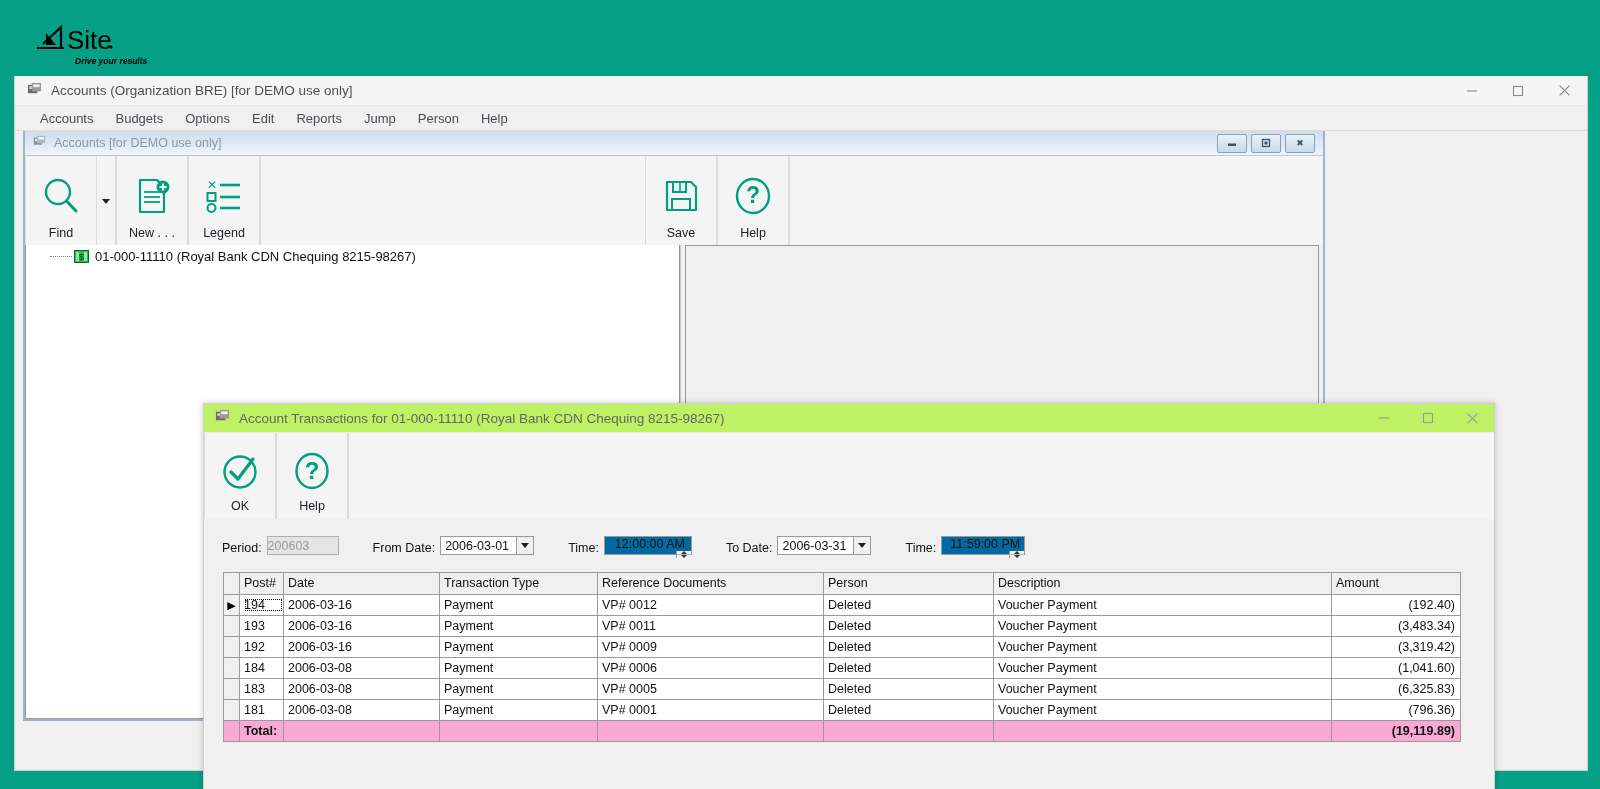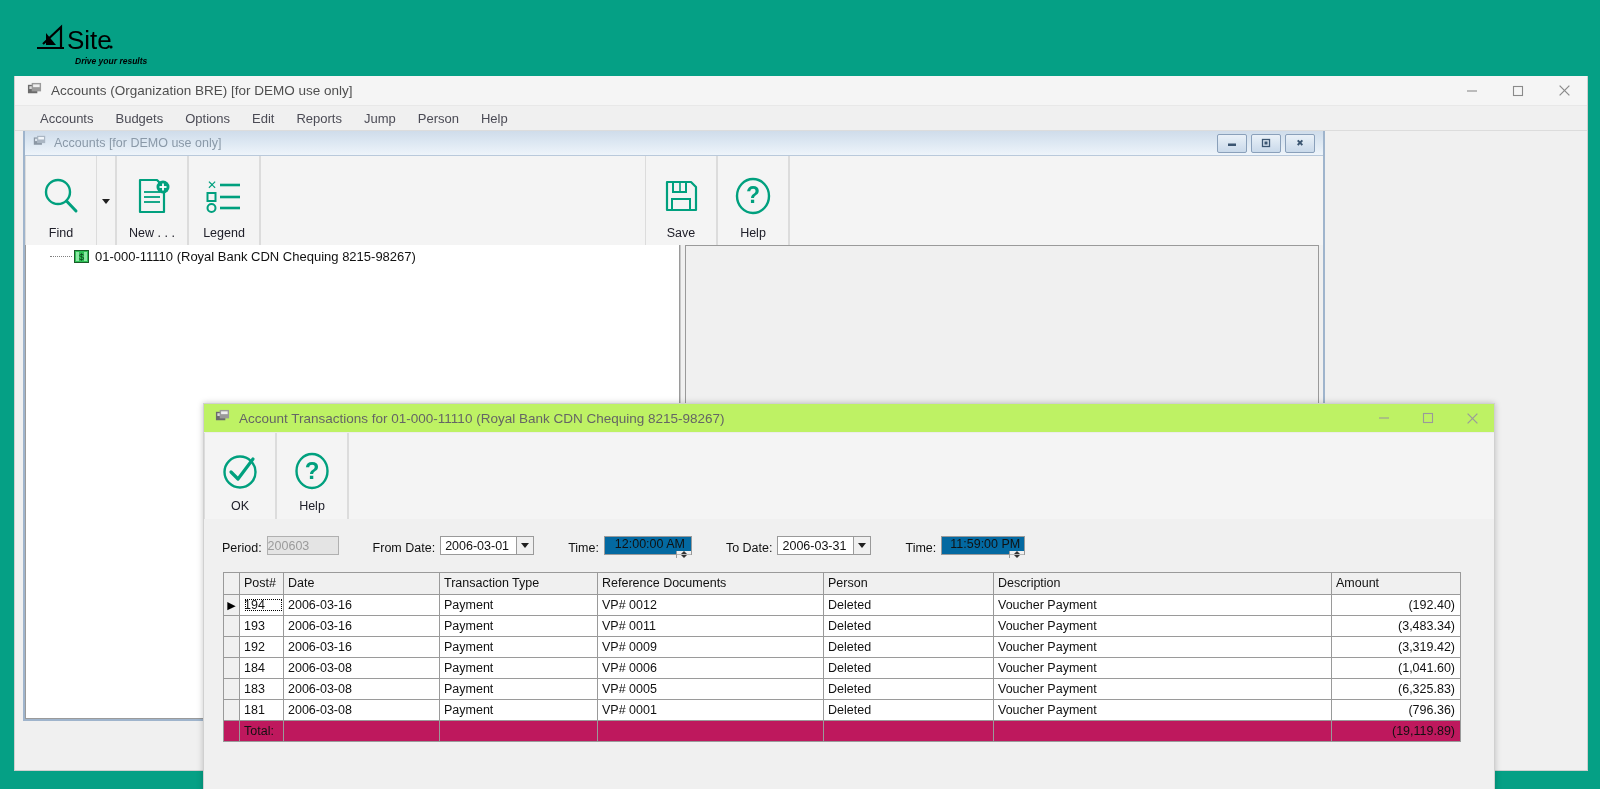--- a/index.html
+++ b/index.html
@@ -168,21 +168,21 @@
   table.grid th.gutter{width:16px;padding:0;border-left:1px solid #9a9a9a;background:#f0f0f0;}
   table.grid td{
     border:1px solid #9a9a9a;border-left:none;border-top:none;
     padding:1px 0 2px 4px;height:17px;white-space:nowrap;background:#fff;
   }
   table.grid td.gutter{
     width:16px;padding:0;border-left:1px solid #9a9a9a;background:#f0f0f0;
     text-align:center;color:#000;font-size:11px;line-height:17px;
   }
   table.grid td.num{text-align:right;padding-right:5px;}
-  table.grid tr.total td{background:#be185d;}
+  table.grid tr.total td{background:#f9a8d4;font-weight:bold;}
   .sel-outline{outline:1px dotted #000;outline-offset:-2px;display:block;}
 </style>
 </head>
 <body>
 
 <div id="brand">
   <svg width="150" height="50" viewBox="0 0 150 50" xmlns="http://www.w3.org/2000/svg">
     <g fill="none" stroke="#000" stroke-width="2.2">
       <path d="M10 22 L28 5 L28 26 M4 26 L31 26"></path>
       <path d="M13 11 L13 23 L23 23 Z" fill="#000" stroke="none"></path>

